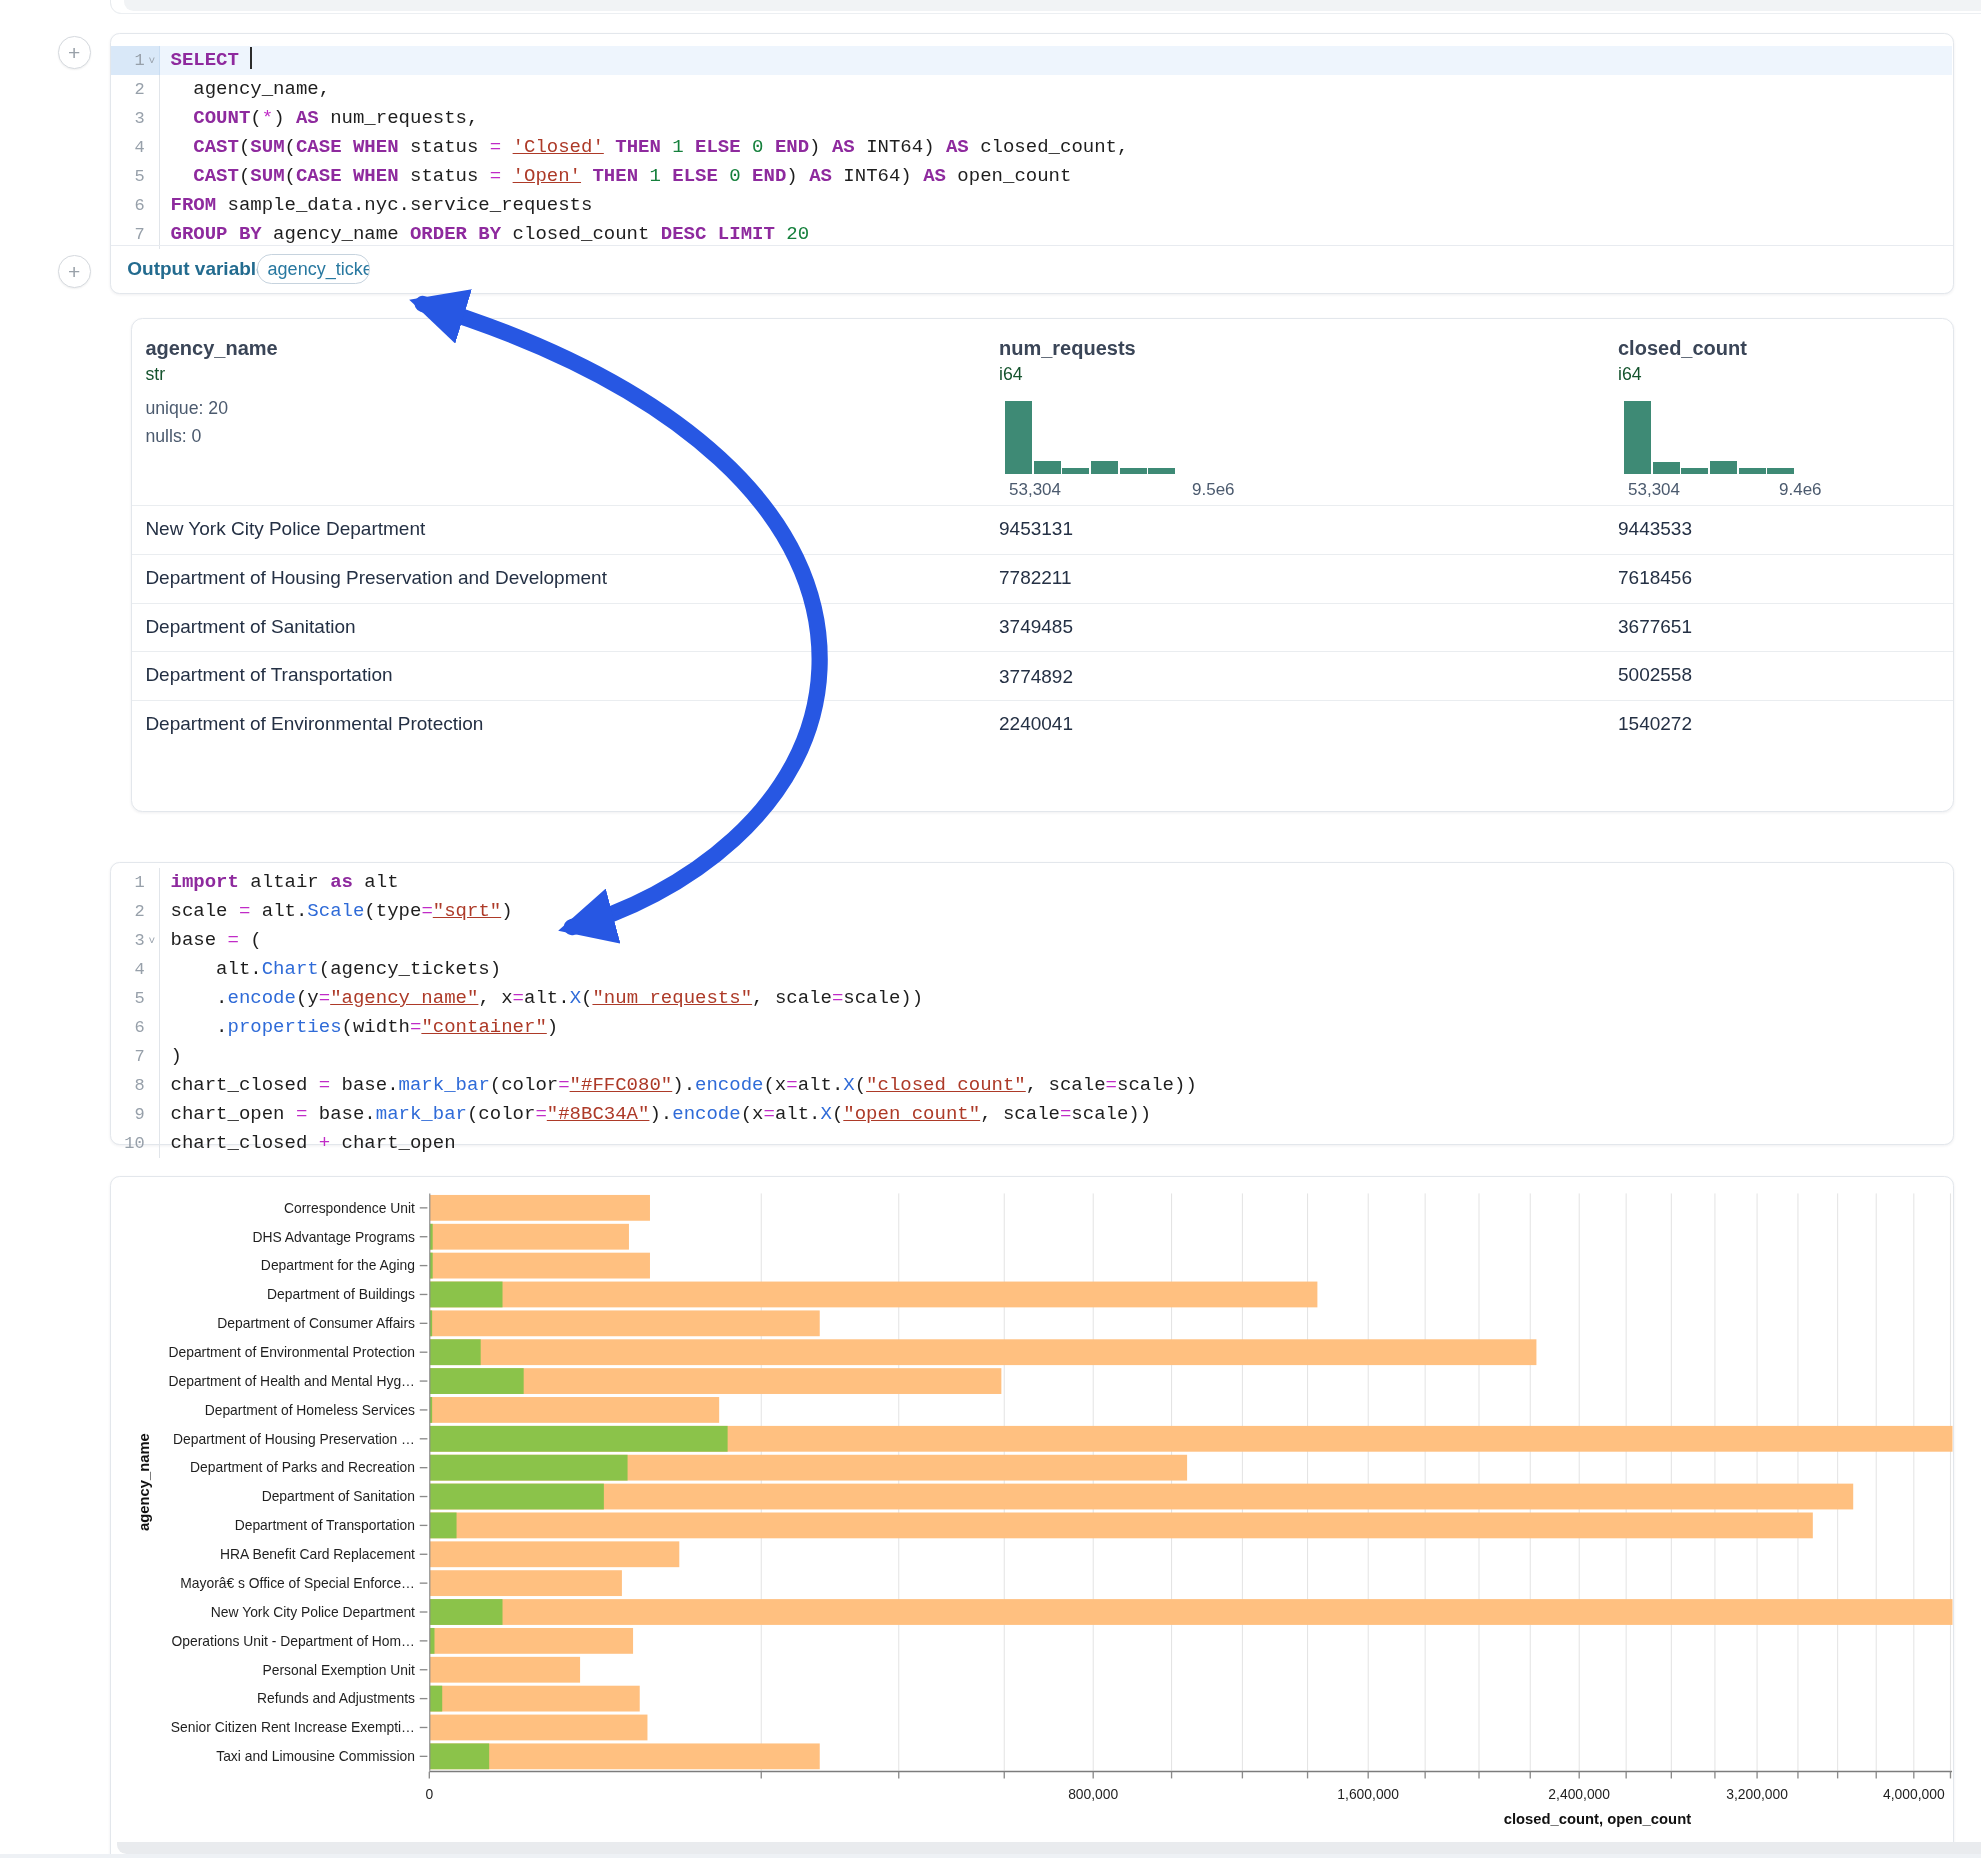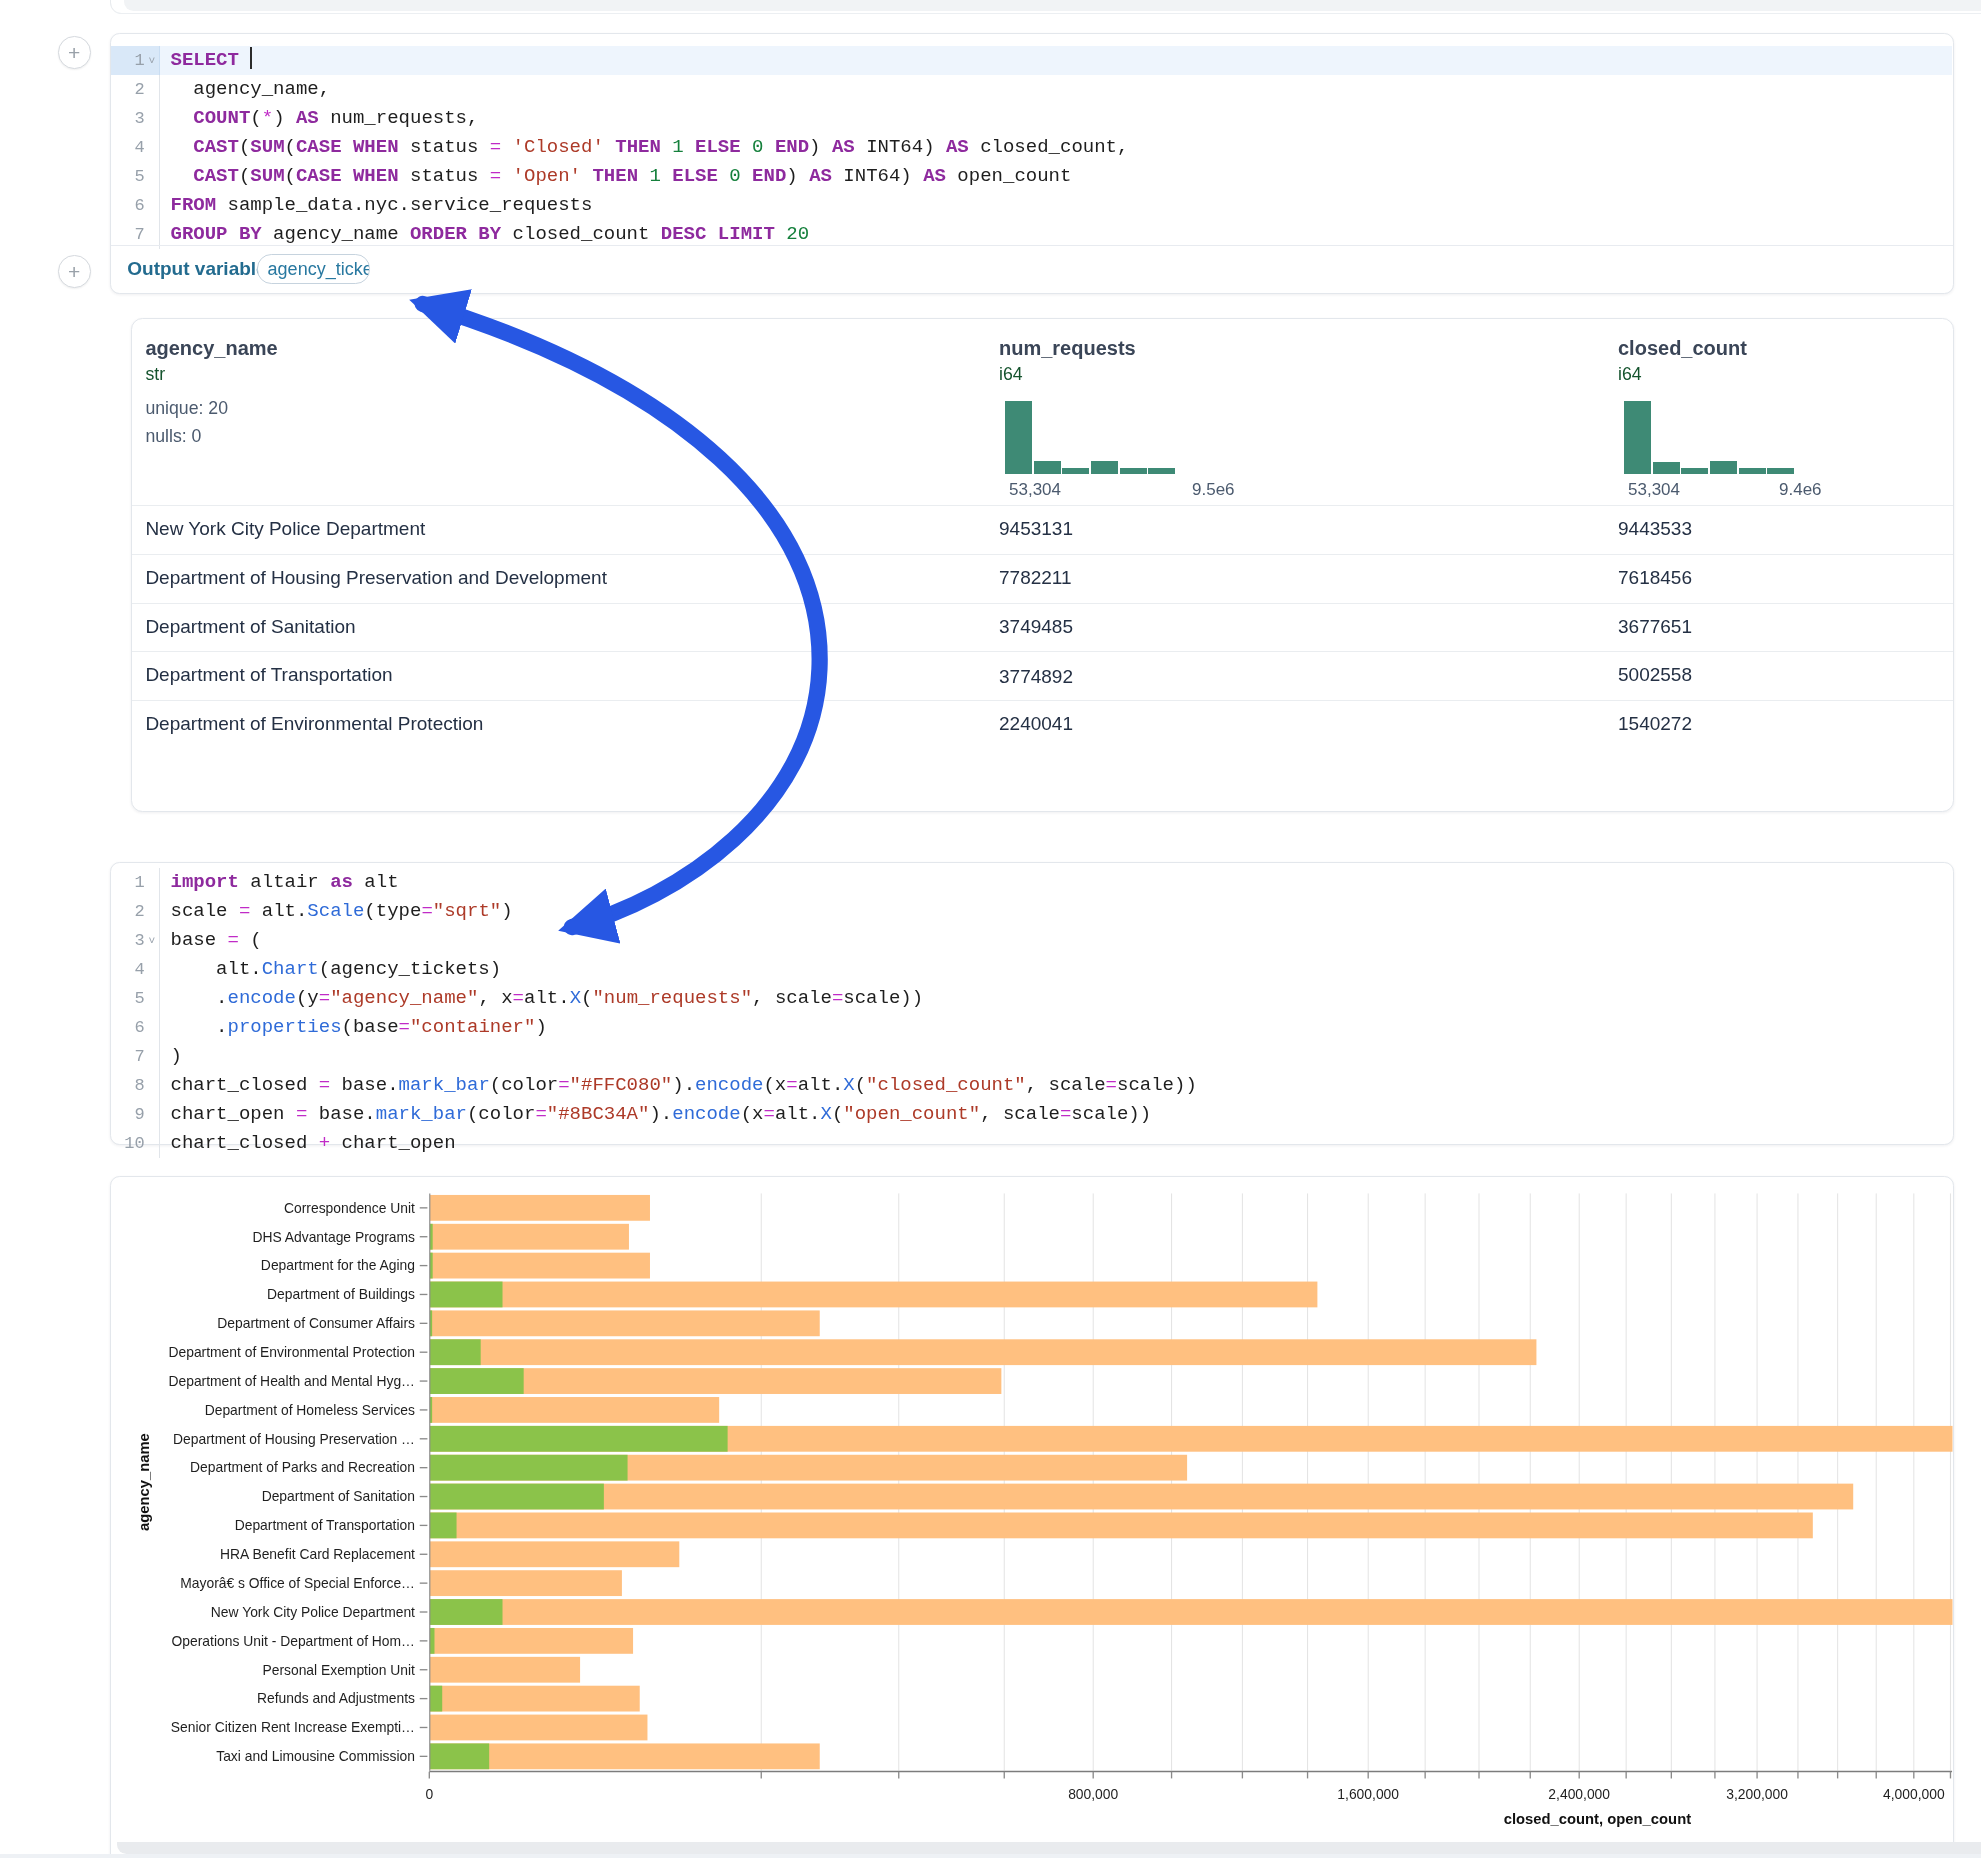--- a/index.html
+++ b/index.html
@@ -22,21 +22,21 @@
   .code-line{display:flex;height:29px;line-height:29px;white-space:pre;}
   .gutter{flex:0 0 49px;border-right:1px solid #e1e5ea;color:#97a0aa;font-size:17px;
         display:flex;justify-content:flex-end;align-items:center;box-sizing:border-box;}
   .ln-num{display:block;text-align:right;}
   .fold{width:14.3px;font-size:11.5px;color:#9aa3ad;text-align:center;font-family:"Liberation Sans",sans-serif;}
   .nofold{width:14.3px;}
   .code-text{padding-left:10.5px;}
   .code-line.hl{background:#eef5fd;}
   .code-line.hl .gutter{background:#d9e8f8;border-right-color:#c9ddf2;}
   .tk-k{color:#8e2a9e;font-weight:bold;}
-  .tk-s{color:#ad3a28;}
+  .tk-s{color:#ad3a28;text-decoration:underline;}
   .tk-n{color:#15803c;}
   .tk-f{color:#2f6bd8;}
   .tk-o{color:#c02bc7;}
   .tk-p{color:#1e1e1e;}
   .caret{display:inline-block;width:1.9px;height:22px;background:#2b2b2b;vertical-align:-3.8px;}
   
   .output-bar{position:absolute;left:0;right:0;bottom:0;height:47px;border-top:1px solid #e8ebf0;}
   .output-label{position:absolute;left:16.3px;top:12.4px;font-size:19px;font-weight:bold;color:#236b8f;}
   .var-chip{position:absolute;left:146px;top:7.6px;width:113px;height:30px;border:1.4px solid #c6d3de;
         border-radius:14.3px;background:#fff;color:#2878a0;font-size:18px;line-height:28px;
@@ -143,21 +143,21 @@
       </div>
   </div>
 
   <div class="card" style="left:110px;top:862px;width:1844px;height:283px;">
     <div id="py-code" class="code-area" style="position:absolute;left:0;top:4.8px;right:1px;">
         <div class="code-line"><div class="gutter"><span class="ln-num">1</span><span class="nofold"></span></div><div class="code-text"><span class="tk-k">import</span><span class="tk-p"> altair </span><span class="tk-k">as</span><span class="tk-p"> alt</span></div></div>
         <div class="code-line"><div class="gutter"><span class="ln-num">2</span><span class="nofold"></span></div><div class="code-text"><span class="tk-p">scale </span><span class="tk-o">=</span><span class="tk-p"> alt.</span><span class="tk-f">Scale</span><span class="tk-p">(type</span><span class="tk-o">=</span><span class="tk-s">"sqrt"</span><span class="tk-p">)</span></div></div>
         <div class="code-line"><div class="gutter"><span class="ln-num">3</span><span class="fold">˅</span></div><div class="code-text"><span class="tk-p">base </span><span class="tk-o">=</span><span class="tk-p"> (</span></div></div>
         <div class="code-line"><div class="gutter"><span class="ln-num">4</span><span class="nofold"></span></div><div class="code-text"><span class="tk-p">    alt.</span><span class="tk-f">Chart</span><span class="tk-p">(agency_tickets)</span></div></div>
         <div class="code-line"><div class="gutter"><span class="ln-num">5</span><span class="nofold"></span></div><div class="code-text"><span class="tk-p">    .</span><span class="tk-f">encode</span><span class="tk-p">(y</span><span class="tk-o">=</span><span class="tk-s">"agency_name"</span><span class="tk-p">, x</span><span class="tk-o">=</span><span class="tk-p">alt.</span><span class="tk-f">X</span><span class="tk-p">(</span><span class="tk-s">"num_requests"</span><span class="tk-p">, scale</span><span class="tk-o">=</span><span class="tk-p">scale))</span></div></div>
-        <div class="code-line"><div class="gutter"><span class="ln-num">6</span><span class="nofold"></span></div><div class="code-text"><span class="tk-p">    .</span><span class="tk-f">properties</span><span class="tk-p">(base</span><span class="tk-o">=</span><span class="tk-s">"container"</span><span class="tk-p">)</span></div></div>
+        <div class="code-line"><div class="gutter"><span class="ln-num">6</span><span class="nofold"></span></div><div class="code-text"><span class="tk-p">    .</span><span class="tk-f">properties</span><span class="tk-p">(width</span><span class="tk-o">=</span><span class="tk-s">"container"</span><span class="tk-p">)</span></div></div>
         <div class="code-line"><div class="gutter"><span class="ln-num">7</span><span class="nofold"></span></div><div class="code-text"><span class="tk-p">)</span></div></div>
         <div class="code-line"><div class="gutter"><span class="ln-num">8</span><span class="nofold"></span></div><div class="code-text"><span class="tk-p">chart_closed </span><span class="tk-o">=</span><span class="tk-p"> base.</span><span class="tk-f">mark_bar</span><span class="tk-p">(color</span><span class="tk-o">=</span><span class="tk-s">"#FFC080"</span><span class="tk-p">).</span><span class="tk-f">encode</span><span class="tk-p">(x</span><span class="tk-o">=</span><span class="tk-p">alt.</span><span class="tk-f">X</span><span class="tk-p">(</span><span class="tk-s">"closed_count"</span><span class="tk-p">, scale</span><span class="tk-o">=</span><span class="tk-p">scale))</span></div></div>
         <div class="code-line"><div class="gutter"><span class="ln-num">9</span><span class="nofold"></span></div><div class="code-text"><span class="tk-p">chart_open </span><span class="tk-o">=</span><span class="tk-p"> base.</span><span class="tk-f">mark_bar</span><span class="tk-p">(color</span><span class="tk-o">=</span><span class="tk-s">"#8BC34A"</span><span class="tk-p">).</span><span class="tk-f">encode</span><span class="tk-p">(x</span><span class="tk-o">=</span><span class="tk-p">alt.</span><span class="tk-f">X</span><span class="tk-p">(</span><span class="tk-s">"open_count"</span><span class="tk-p">, scale</span><span class="tk-o">=</span><span class="tk-p">scale))</span></div></div>
         <div class="code-line"><div class="gutter"><span class="ln-num">10</span><span class="nofold"></span></div><div class="code-text"><span class="tk-p">chart_closed </span><span class="tk-o">+</span><span class="tk-p"> chart_open</span></div></div>
       </div>
   </div>
 
   <div class="card" style="left:110px;top:1176px;width:1844px;height:700px;">
     <svg id="chart-svg" width="1842" height="658" viewBox="0 0 1927 688">
         <defs>

